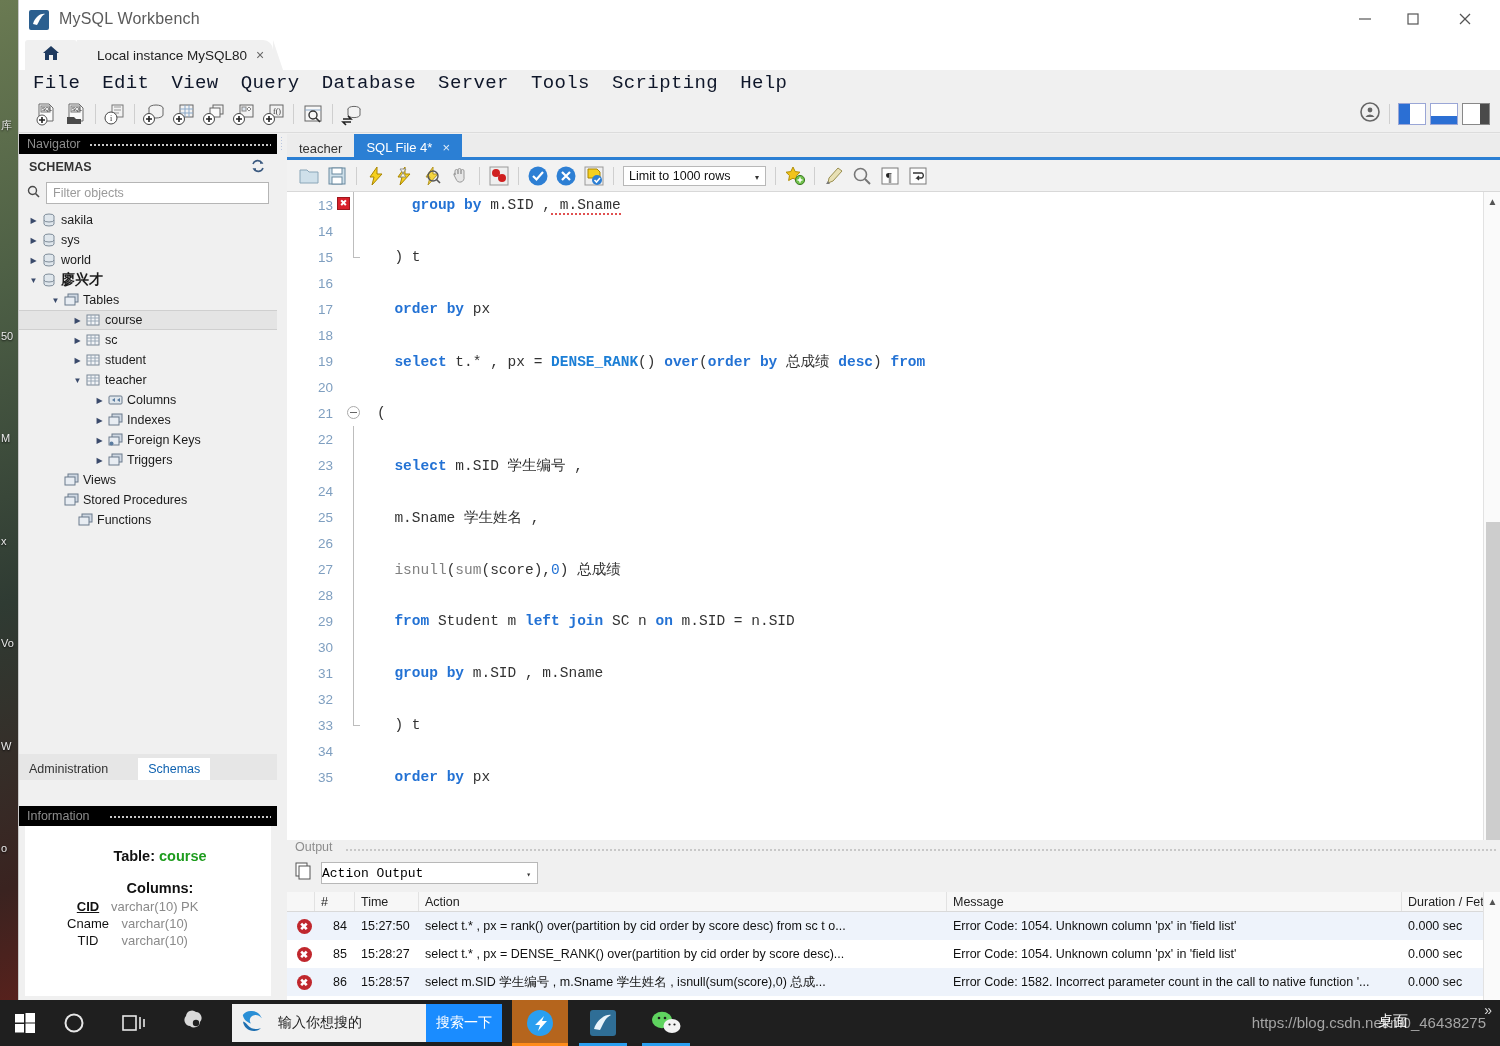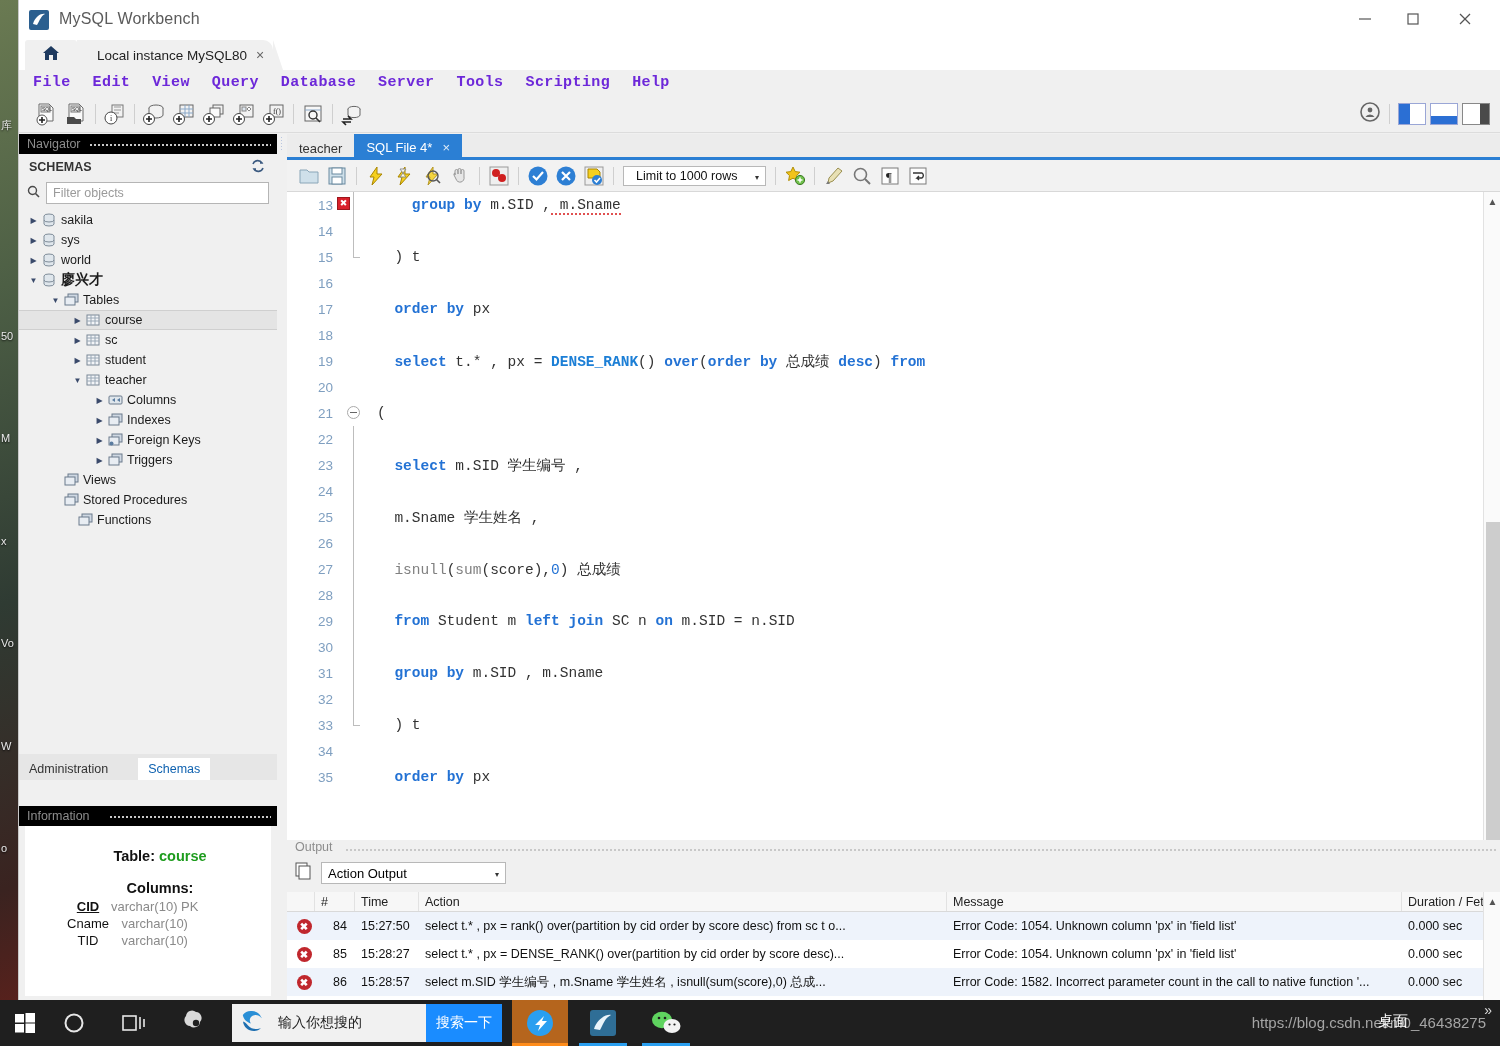--- a/index.html
+++ b/index.html
@@ -74,21 +74,21 @@
     border-bottom: 30px solid #f0f0f0; border-right: 10px solid transparent;
   }
 
   
   #menubar {
     position: relative; height: 25px; background: #f0f0f0;
     padding-left: 14px; display: flex; align-items: center;
   }
   #menubar .mi {
     font-family: "Liberation Mono", monospace;
-    font-size: 15px; color: #6d28d9; margin-right: 22px; letter-spacing: .4px; font-weight: bold;
+    font-size: 19px; color: #0f172a; margin-right: 22px; letter-spacing: .4px;
   }
 
   
   #maintoolbar {
     position: relative; height: 38px; background: #f0f0f0;
     border-bottom: 1px solid #dcdcdc;
     display: flex; align-items: center; padding-left: 12px;
   }
   .tbicon { width: 30px; height: 30px; display:flex; align-items:center; justify-content:center; }
   .tbsep { width: 1px; height: 20px; background: #cfcfcf; margin: 0 4px; }
@@ -165,21 +165,21 @@
   #sqltabs:after { content:""; position:absolute; left:0; right:0; bottom:0; height:3px; background:#2b7fd4; }
   .sqltab { height: 24px; padding: 0 12px; display:flex; align-items:center; font-size: 13px; color:#333; background:#ececec; }
   .sqltab.active { background: #2b7fd4; color:#fff; height: 26px; }
   .sqltab .x { margin-left: 10px; font-size: 13px; opacity:.85; }
 
   #sqltoolbar { height: 32px; background: #f2f2f2; display:flex; align-items:center; padding-left: 8px; border-bottom:1px solid #d8d8d8; }
   .sqlicon { width: 28px; height: 28px; display:flex; align-items:center; justify-content:center; }
   .ssep { width:1px; height:18px; background:#cfcfcf; margin:0 5px; }
   #limit-box {
     width: 143px; height: 20px; background:#fff; border:1px solid #b8b8b8;
-    font-size: 12.5px; color:#111; display:flex; align-items:center; padding-left:12px;
+    font-size: 12.5px; color:#111; display:flex; align-items:center; padding-left:5px;
     position:relative; margin: 0 4px;
   }
   #limit-box .caret { position:absolute; right:6px; top:6px; font-size:8px; color:#333;}
 
   
   #code { position: absolute; left:0; top: 58px; width: 1214px; height: 748px; background:#fff; overflow:hidden; }
   .cline { position: relative; height: 26px; display:flex; align-items:center;
            font-family: "Liberation Mono", monospace; font-size: 14.5px; }
   .gutter { width: 54px; text-align: right; padding-right: 8px; color: #7f9fc0; font-size: 13.5px;
             font-family: "Liberation Sans", sans-serif; flex: 0 0 54px; }
@@ -210,22 +210,22 @@
   #hscroll .ar { width:20px; text-align:center; font-size:11px; color:#444;}
   #hscroll .thumb { height:14px; width: 505px; background:#cdcdcd; }
   #hscroll .right-ar { position:absolute; right: 4px; font-size:11px; color:#444; }
 
   
   #output { position:absolute; left:268px; bottom:0; width:1214px; height:160px; background:#f0f0f0; }
   #out-head { height:18px; font-size:12.5px; color:#8d8d8d; padding-left:8px; position:relative; }
   #out-head .dots { position:absolute; left:58px; right:4px; top:8px; height:4px;
     background-image: radial-gradient(#c8c8c8 40%, transparent 41%); background-size:4px 4px;}
   #out-sel { height:30px; display:flex; align-items:center; padding-left:8px; gap:8px; }
-  #out-combo { width: 185px; height:22px; background:#fff; border:1px solid #b8b8b8; font-size:13px;
-               display:flex; align-items:center; padding-left:6px; position:relative;}
+  #out-combo { width: 217px; height:22px; background:#fff; border:1px solid #b8b8b8; font-size:13px;
+               display:flex; align-items:center; position:relative;font-family:Liberation Mono, monospace;}
   #out-combo .caret { position:absolute; right:6px; top:7px; font-size:8px; color:#333; }
 
   #out-table { position:absolute; left:0; top:52px; right:0; bottom:0; background:#fff; }
   .ohead { display:flex; height:20px; background:#f7f7f7; border-bottom:1px solid #d9d9d9; font-size:12.5px; color:#222; }
   .ohead div { padding-left:6px; display:flex; align-items:center; border-right:1px solid #e2e2e2; }
   .orow { display:flex; height:28px; font-size:12.5px; color:#111; align-items:center; }
   .orow.alt { background:#eef3fb; }
   .orow > div { padding-left:6px; overflow:hidden; white-space:nowrap; }
   .c-icon { width:28px; flex:0 0 28px; display:flex; align-items:center; justify-content:center; }
   .c-num { width:40px; flex:0 0 40px; text-align:right; padding-right:8px !important; }

